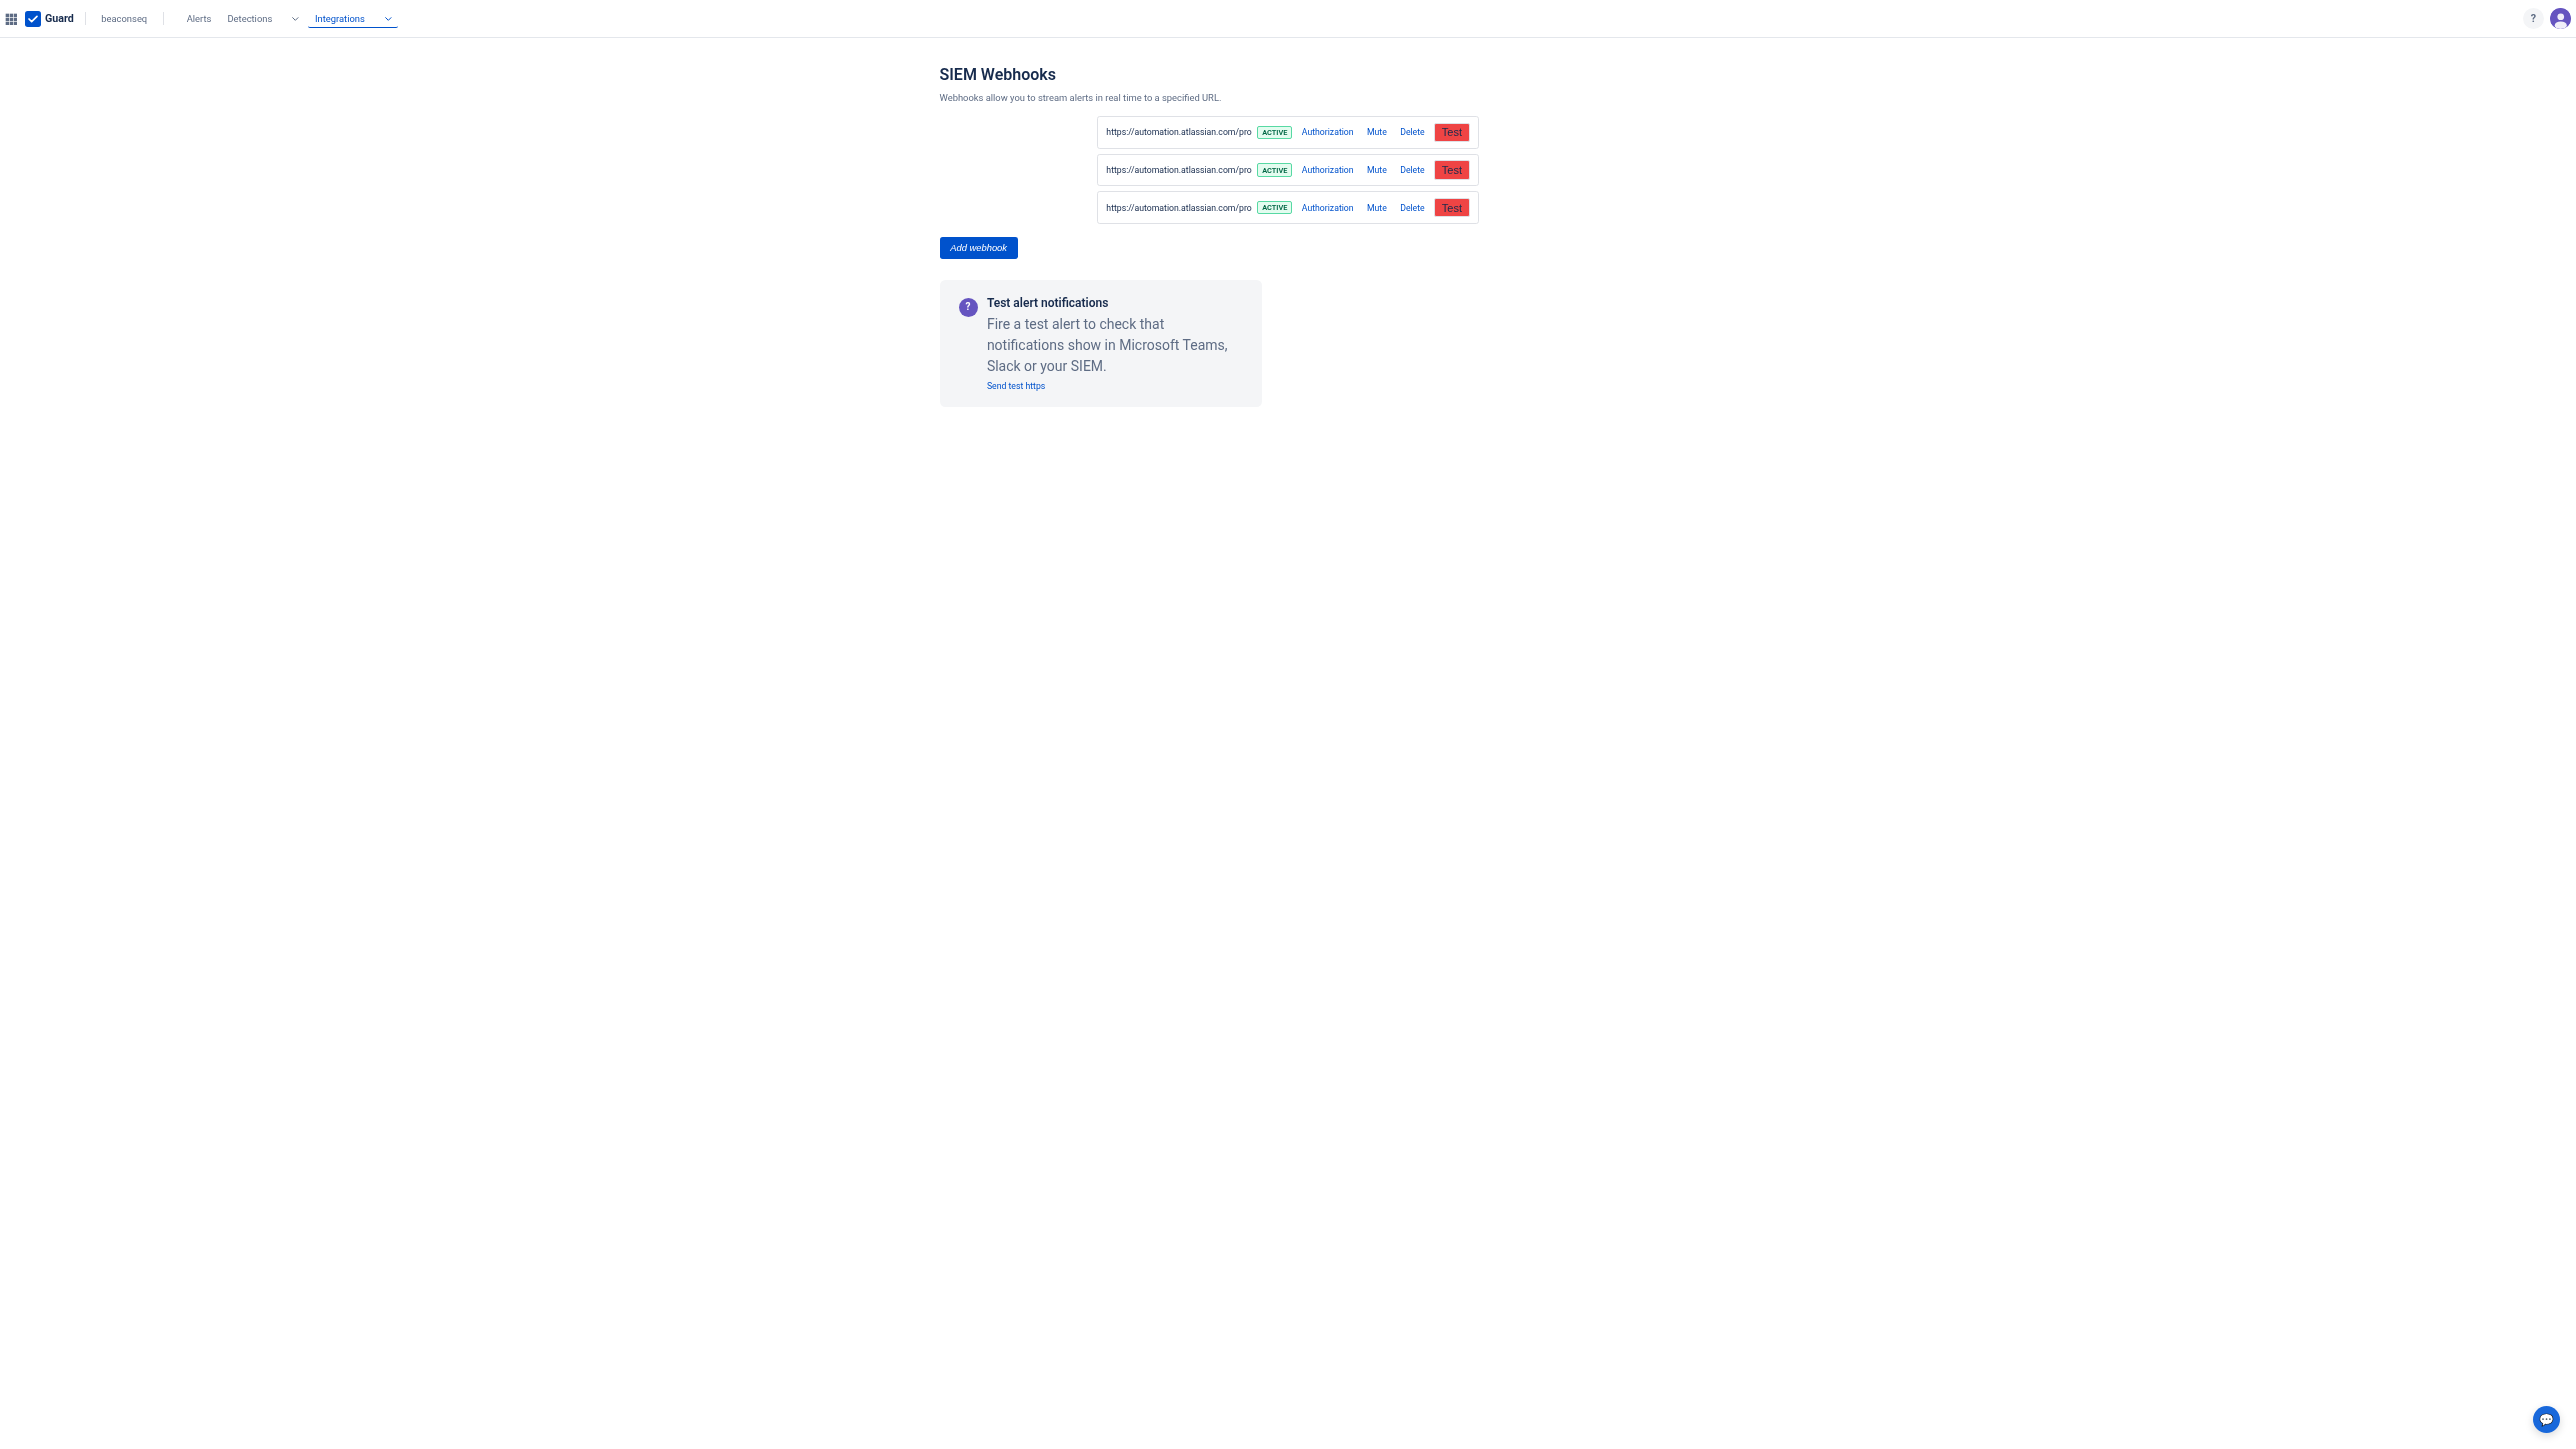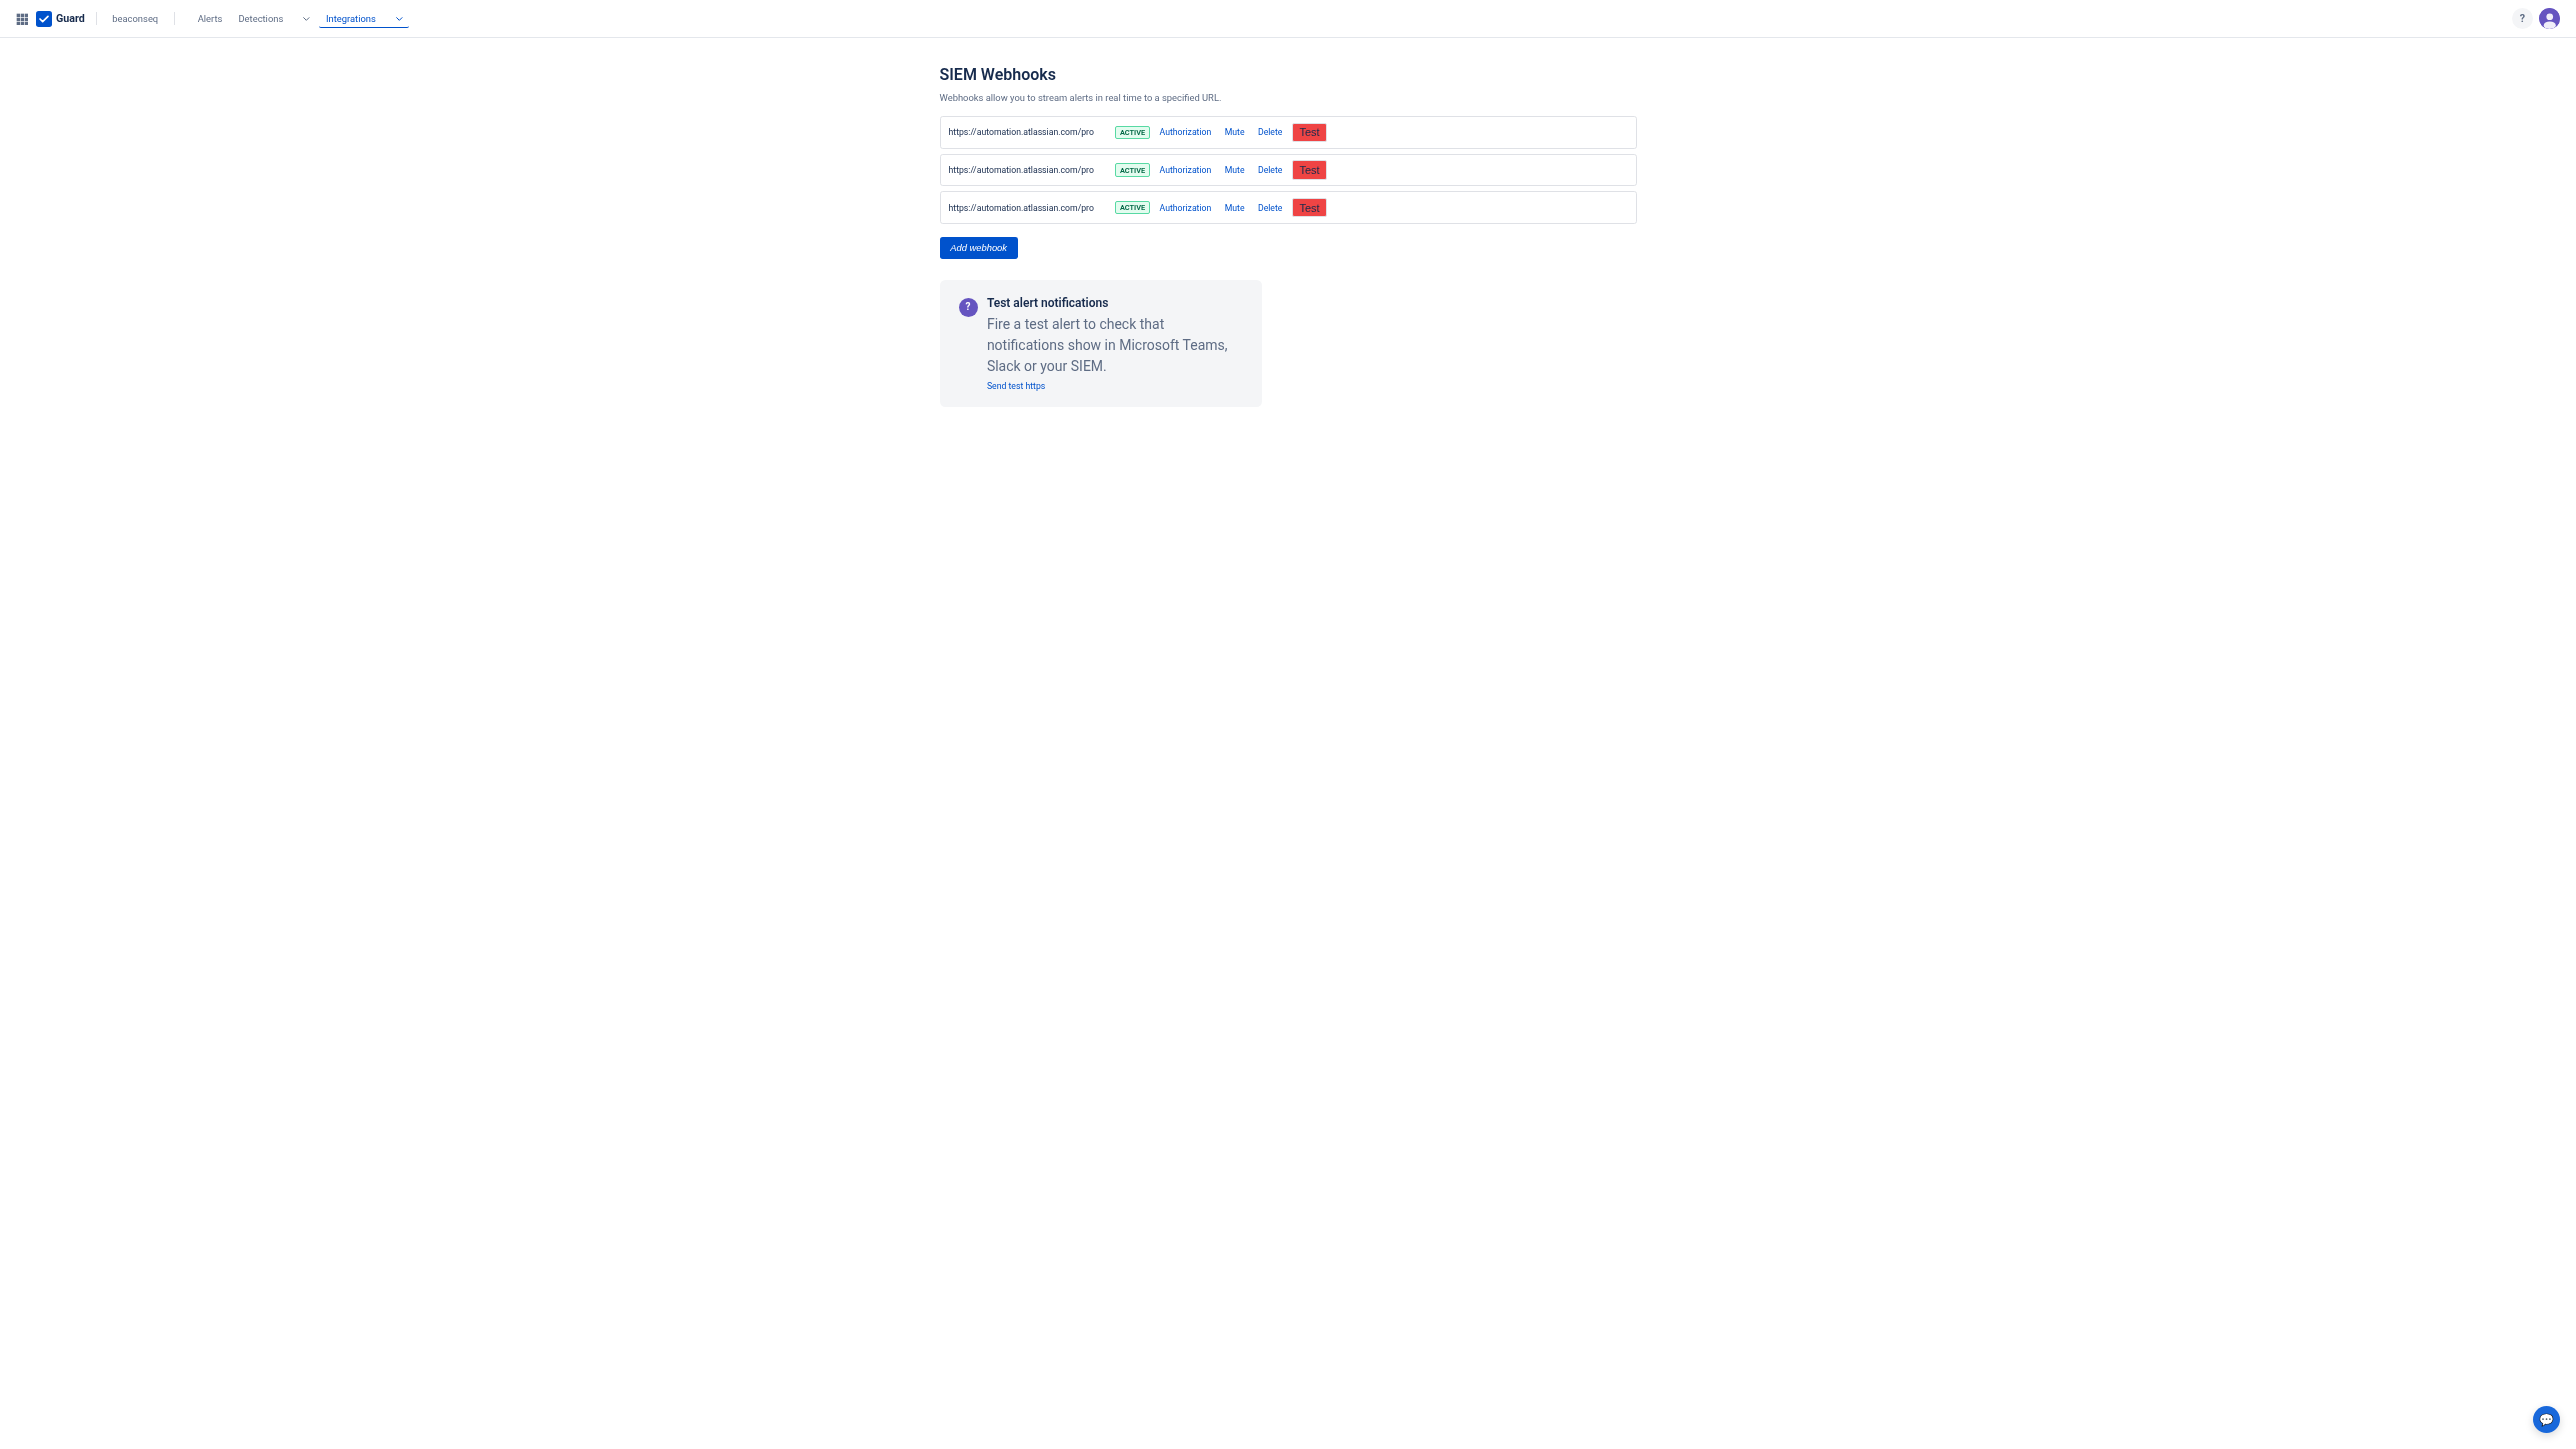--- a/index.html
+++ b/index.html
@@ -13,21 +13,21 @@
       font-size: 9.4px;
       background: #ffffff;
       color: #172b4d;
     }
 
     
     .navbar {
       display: flex;
       align-items: center;
       height: 38px;
-      padding: 0 16px;
+      padding: 0 5px;
       border-bottom: 0.7px solid #e4e7ec;
       background: #ffffff;
       position: sticky;
       top: 0;
       z-index: 100;
     }
 
     .nav-left {
       display: flex;
       align-items: center;
@@ -152,20 +152,21 @@
       color: #5e6c84;
       margin-bottom: 13.4px;
     }
 
     
     .webhooks-list {
       display: flex;
       flex-direction: column;
       gap: 5.4px;
       margin-bottom: 13.4px;
+      align-items: center;
     }
 
     .webhook-row {
       display: flex;
       align-items: center;
       gap: 5.4px;
       padding: 5.4px 8px;
       border: 0.7px solid #dfe1e6;
       border-radius: 2.7px;
       background: #ffffff;

